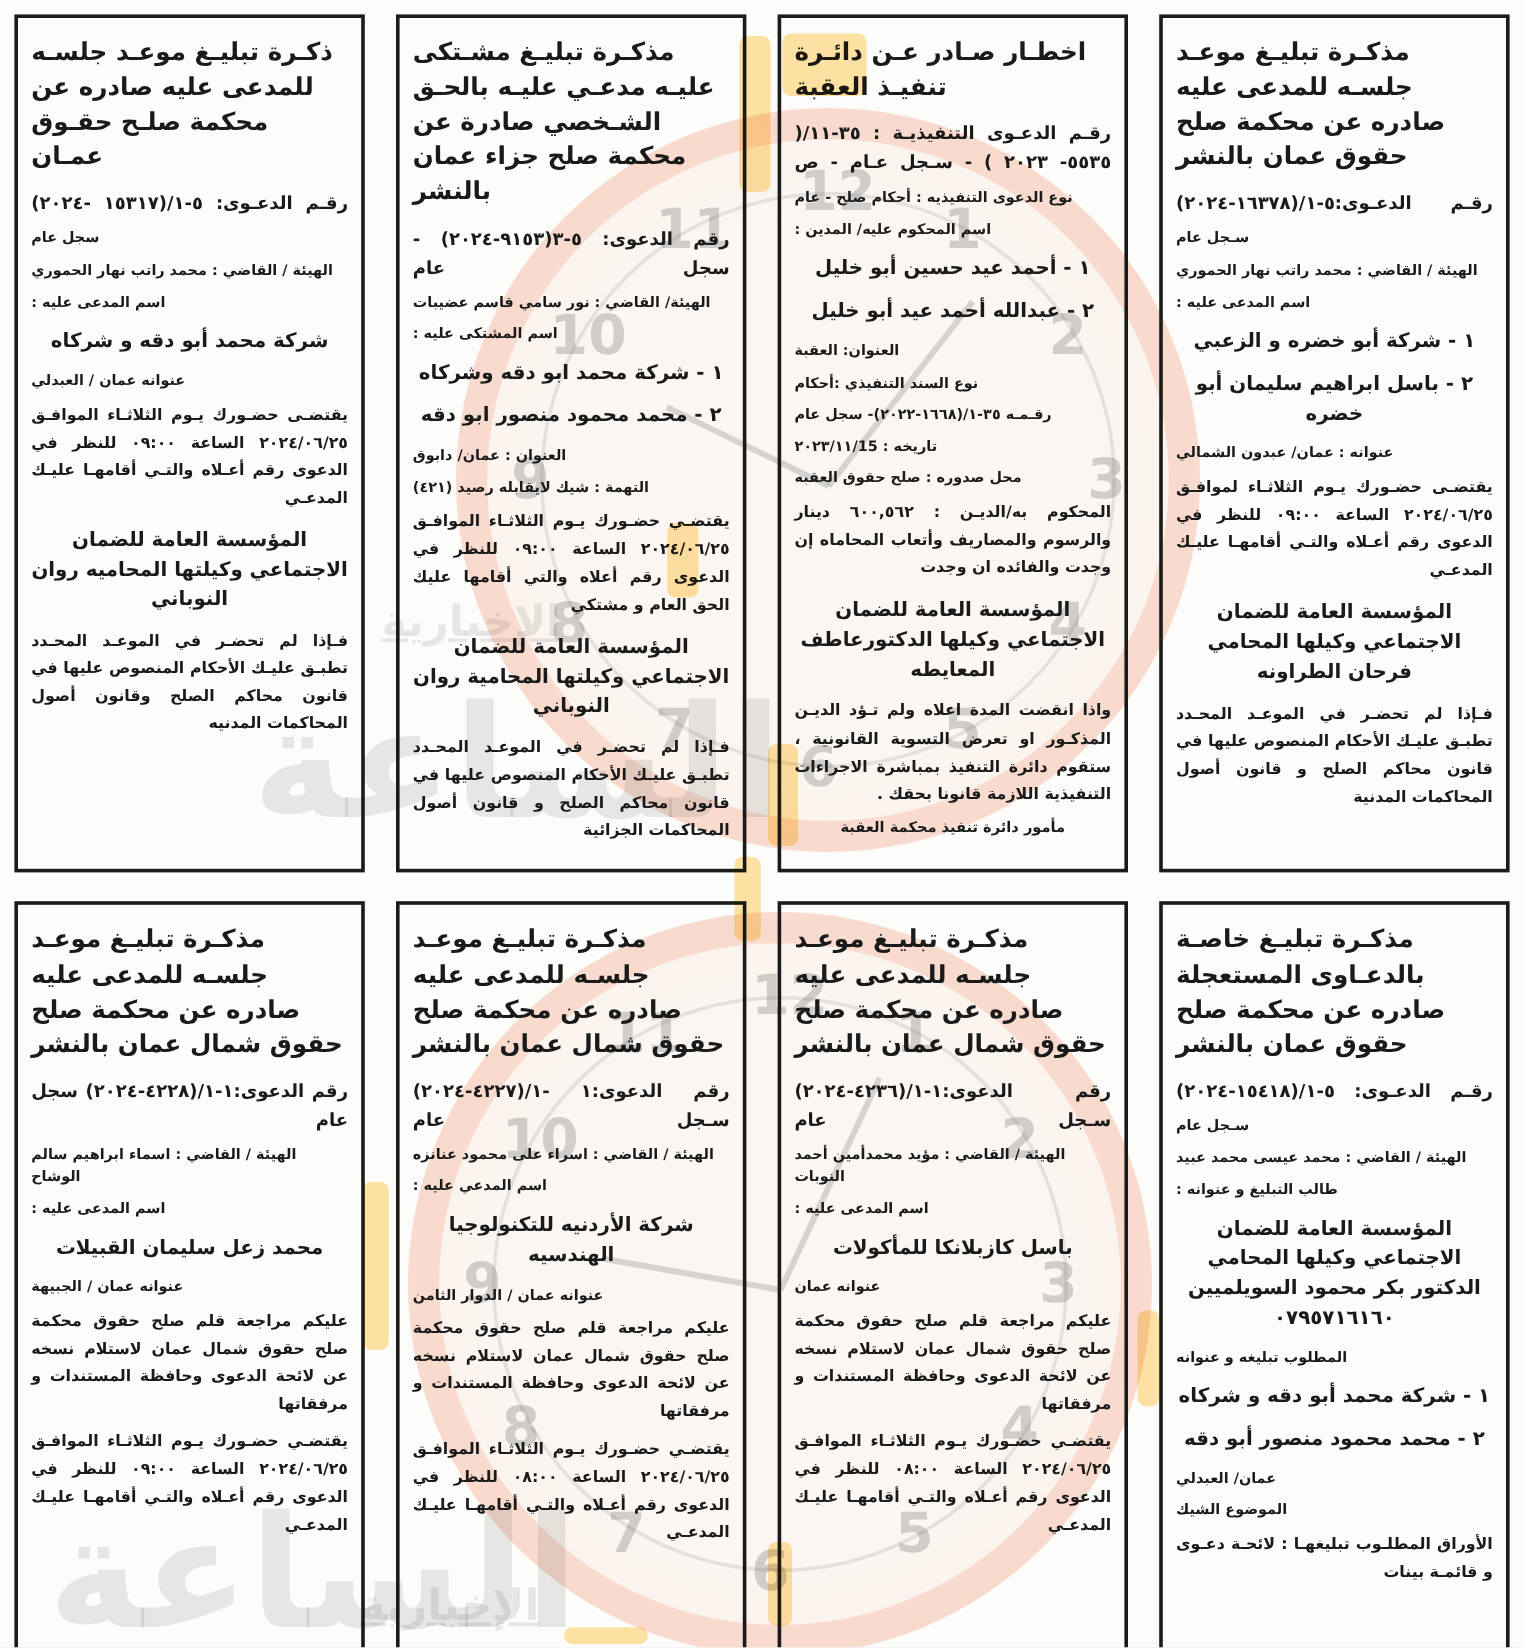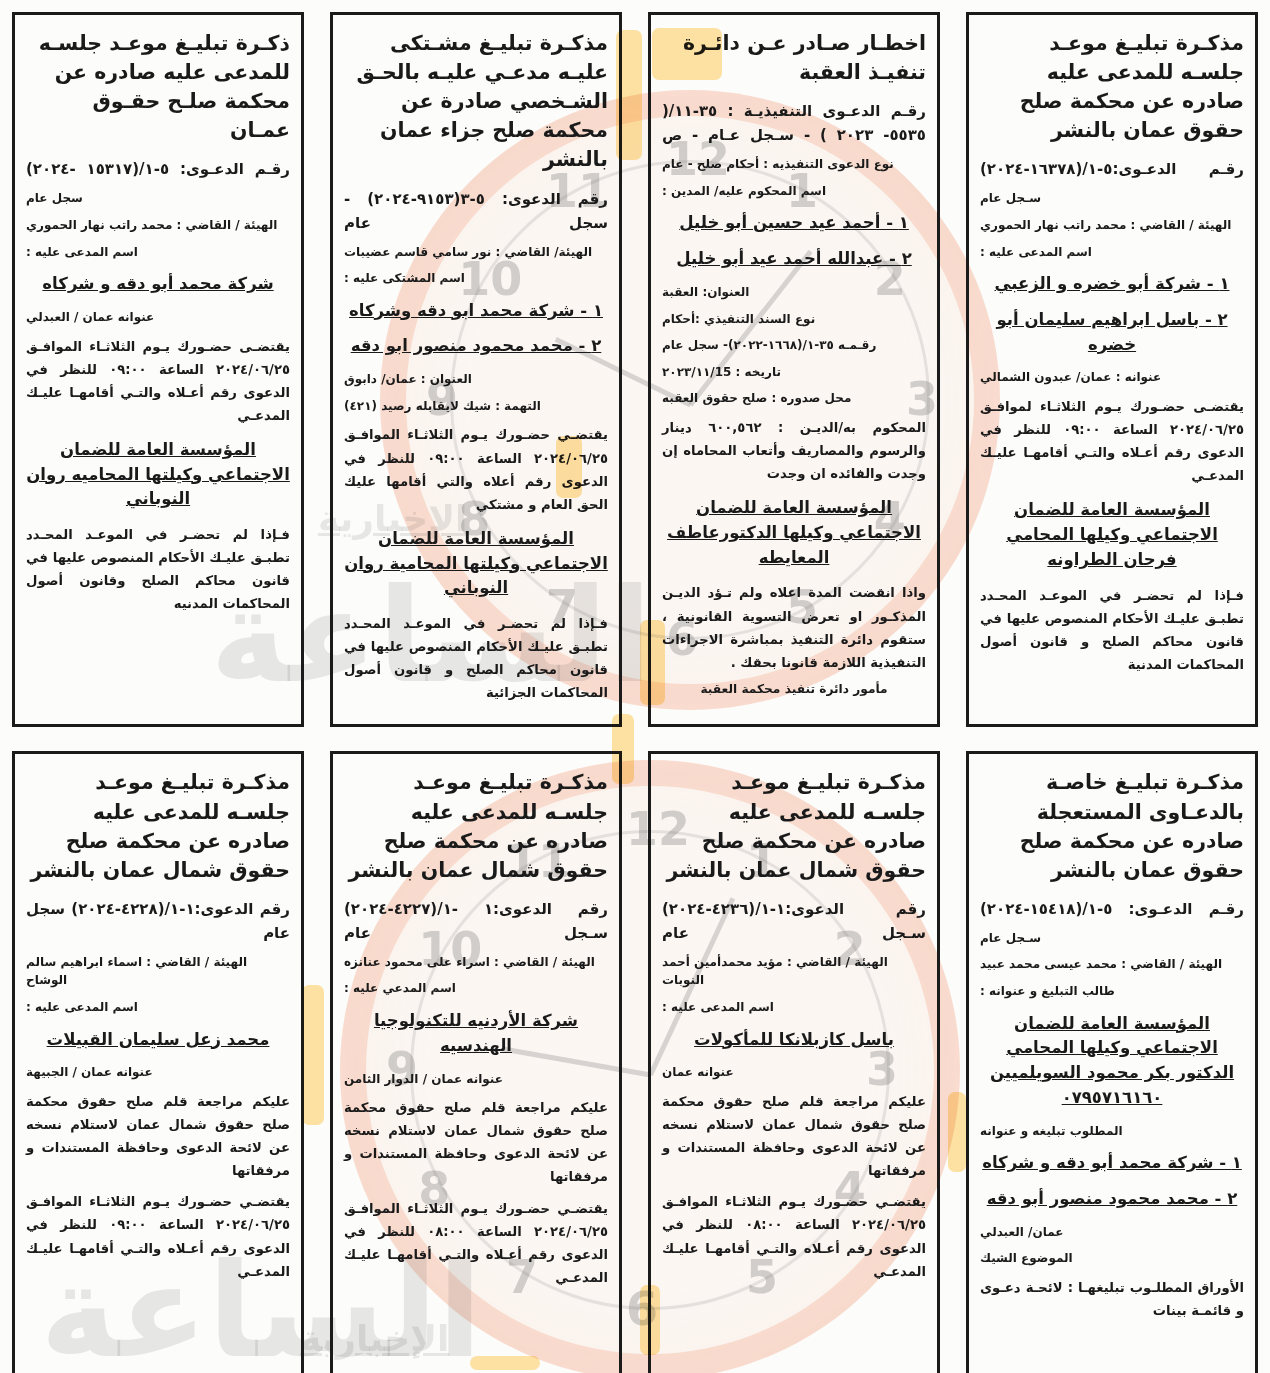--- a/index.html
+++ b/index.html
@@ -17,24 +17,24 @@
   .wm-brand.big{font-size:130px;letter-spacing:2px;}
   .wm-brand.sub{font-size:36px;text-decoration:underline;}
   .hl{position:absolute;background:rgba(255,198,70,.48);border-radius:7px;z-index:2;mix-blend-mode:multiply;}
   
   #grid{position:relative;z-index:1;display:grid;grid-template-columns:repeat(4,1fr);
         column-gap:26px;row-gap:24px;padding:12px 12px 0 12px;}
   .notice{border:3px solid #1b1b1b;background:transparent;padding:12px 11px;box-sizing:border-box;}
   .row1{min-height:656px;}
   .row2{min-height:636px;}
   .ln{margin:8px 0;font-weight:bold;}
-  .title{font-size:20.5px;line-height:1.42;text-align:right;margin:2px 0 12px 0;}
+  .title{font-size:20.5px;line-height:1.42;text-align:left;margin:2px 0 12px 0;}
   .case{font-size:15px;line-height:1.6;text-align:justify;text-align-last:justify;}
   .label{font-size:12px;line-height:1.55;text-align:left;}
-  .name{font-size:16.5px;line-height:1.5;text-align:center;margin:11px 0;text-decoration:underline;}
+  .name{font-size:16.5px;line-height:1.5;text-align:center;margin:11px 0;}
   .body{font-size:13.2px;line-height:1.75;text-align:justify;}
   .foot{font-size:12.2px;text-align:center;}
 </style>
 </head>
 <body>
 
 <div id="page">
 
   <div id="watermark">
     <div class="wm-clock" style="left:380px;top:90px;">

